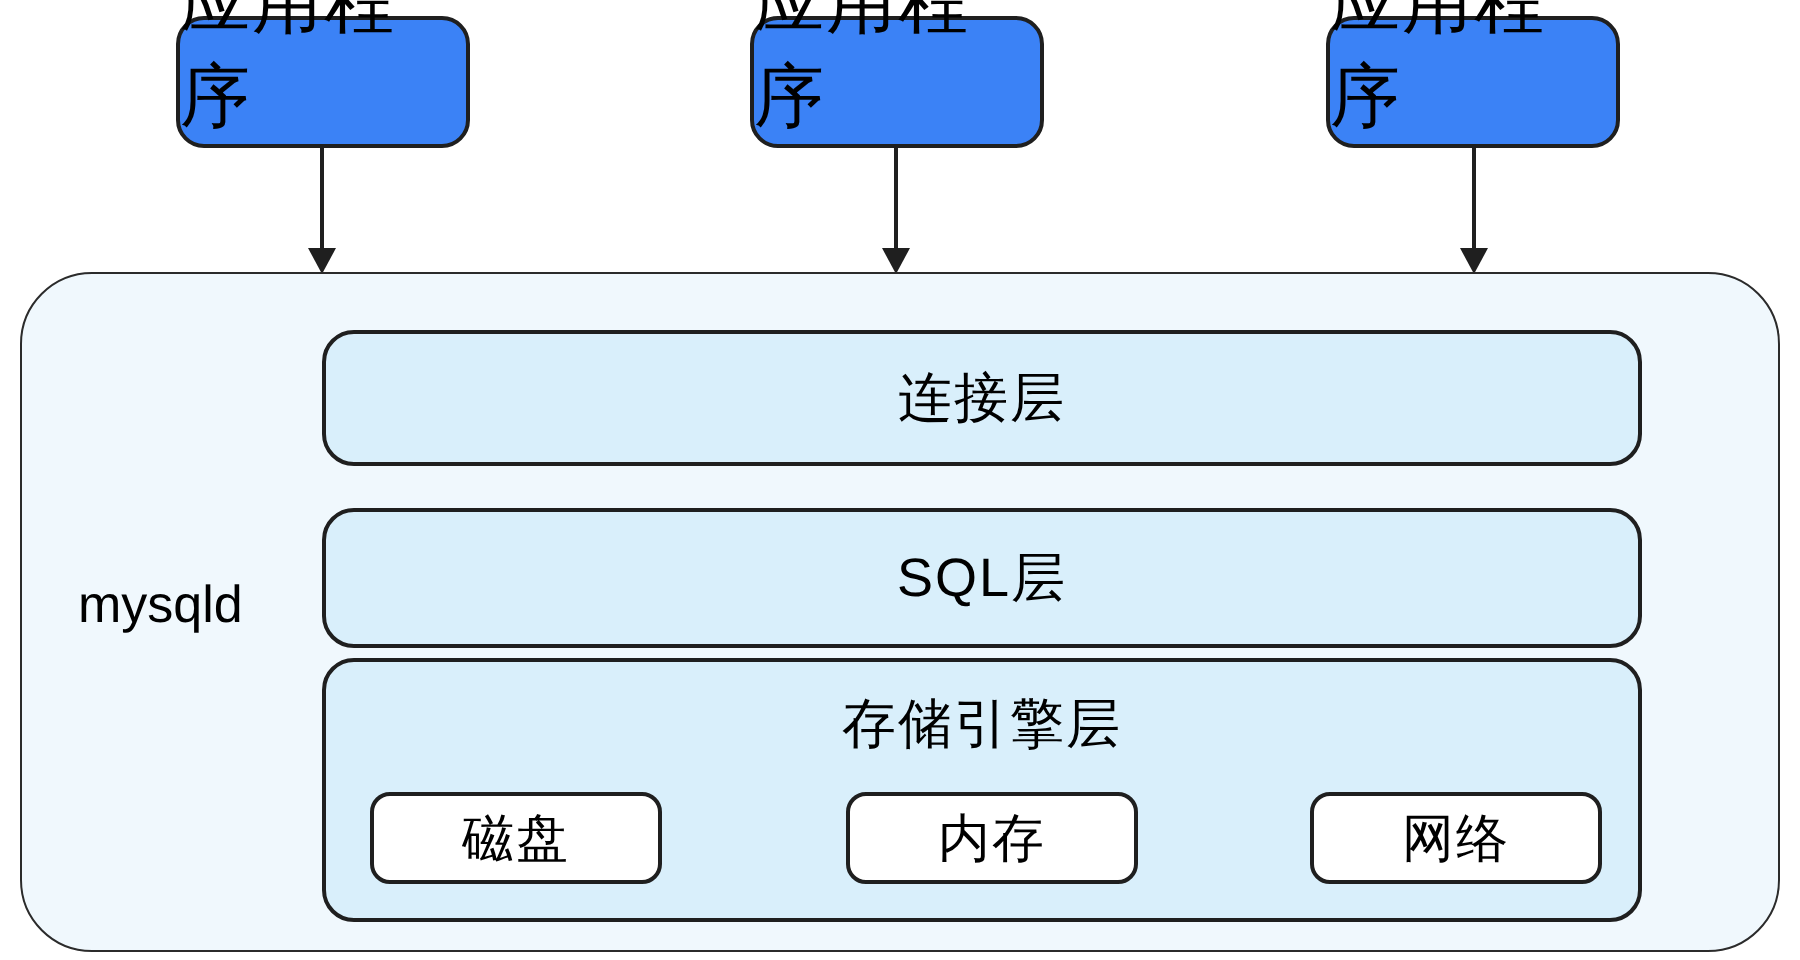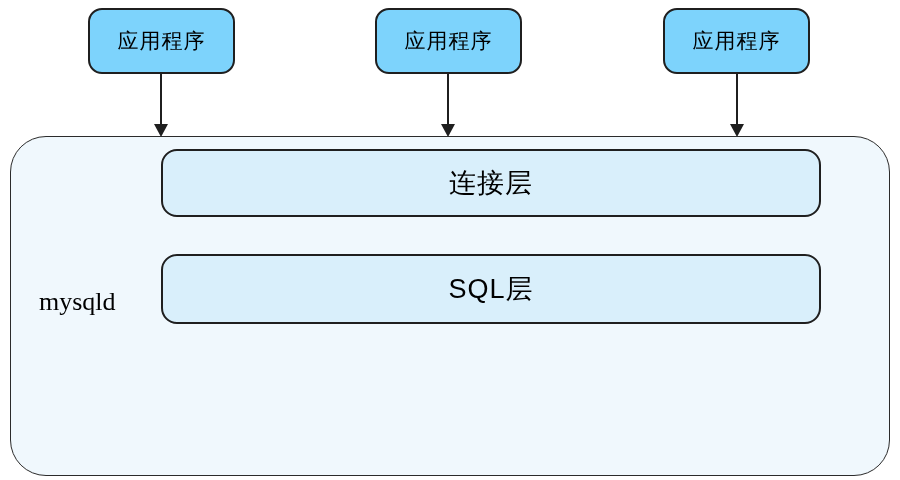--- a/index.html
+++ b/index.html
@@ -13,27 +13,27 @@
     background: #ffffff;
     overflow: hidden;
   }
 
   
   .app-box {
     position: absolute;
     top: 8px;
     width: 147px;
     height: 66px;
-    background: #7dd3fc;
+    background: #3b82f6;
     border: 2px solid #1f1f1f;
     border-radius: 14px;
     display: flex;
-    align-items: center;
+    align-items: flex-end;
     justify-content: center;
-    font-size: 21px;
+    font-size: 35px;
     color: #000000;
     letter-spacing: 1px;
   }
   .app-box.pos-0 { left: 88px; }
   .app-box.pos-1 { left: 375px; }
   .app-box.pos-2 { left: 663px; }
 
   
   .arrow {
     position: absolute;
@@ -73,39 +73,38 @@
     background: #f0f8fd;
     border: 1.5px solid #2b2b2b;
     border-radius: 36px;
   }
   .mysqld-label {
     position: absolute;
     left: 28px;
     top: 150px;
     font-size: 26px;
     color: #000000;
-    font-family: Liberation Serif, serif;
   }
 
   
   .layer {
     position: absolute;
     left: 150px; 
     width: 660px;
     background: #d9effb;
     border: 2px solid #1f1f1f;
     border-radius: 16px;
     display: flex;
     align-items: center;
     justify-content: center;
     font-size: 27px;
     color: #000000;
     letter-spacing: 1px;
   }
-  .layer.connection { top: 12px;  height: 68px; }
+  .layer.connection { top: 28px;  height: 68px; }
   .layer.sql        { top: 117px; height: 70px; }
   .layer.storage    { top: 192px; height: 132px; display: block; }
 
   .storage-title {
     width: 100%;
     text-align: center;
     margin-top: 13px;
     font-size: 27px;
     color: #000000;
     letter-spacing: 1px;
@@ -163,15 +162,28 @@
     <div class="mysqld-label">mysqld</div>
 
     <div class="layer connection">
       <span>连接层</span>
     </div>
 
     <div class="layer sql">
       <span>SQL层</span>
     </div>
 
+    <div class="layer storage">
+      <div class="storage-title">存储引擎层</div>
+
+      <div class="engine-box pos-0">
+        <span>磁盘</span>
+      </div>
+      <div class="engine-box pos-1">
+        <span>内存</span>
+      </div>
+      <div class="engine-box pos-2">
+        <span>网络</span>
+      </div>
+    </div>
   </div>
 
 </div>
 
 </body></html>

